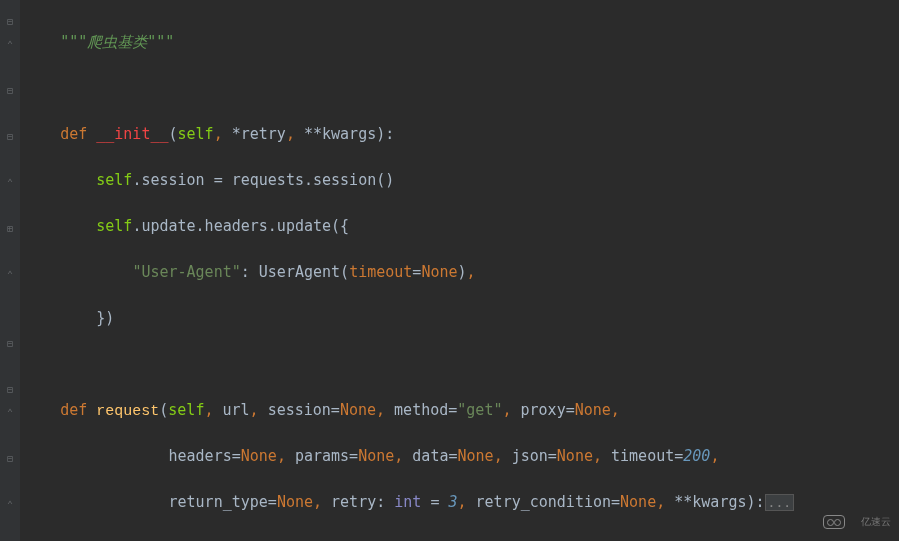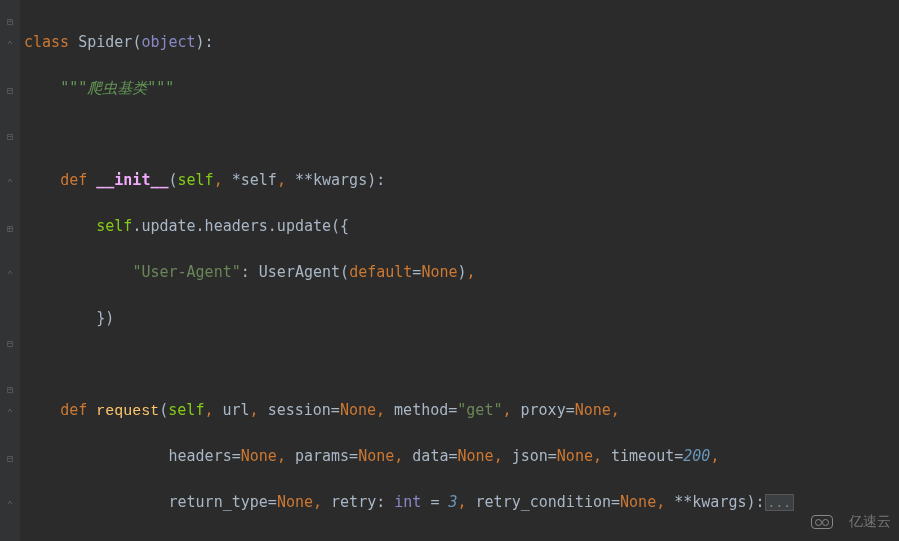--- a/index.html
+++ b/index.html
@@ -33,40 +33,40 @@
     }
     .code-area {
       position: absolute;
       left: 24px;
       top: 8px;
       white-space: pre;
     }
     .line { height: 23px; }
     .kw { color: #cc7832; }
     .def-name { color: #ffc66d; font-family: Liberation Mono, monospace; }
-    .magic { color: #f0abfc; font-weight: bold; }
+    .magic { color: #ef4444; }
     .param-self { color: #84cc16; }
     .builtin { color: #8888c6; }
     .str { color: #6a8759; }
     .num { color: #6897bb; font-style: italic; }
     .comma { color: #cc7832; }
     .docstring { color: #629755; font-style: italic; }
     .collapsed {
       background: #3c3f41;
       border: 1px solid #555;
       padding: 0 2px;
       font-size: 13px;
       color: #888;
     }
     .watermark {
       position: absolute;
       right: 8px;
       bottom: 8px;
       color: #777;
-      font-size: 14px;
+      font-size: 10px;
       display: flex;
       align-items: center;
       gap: 16px;
       font-family: sans-serif;
     }
     .watermark-icon {
       width: 22px;
       height: 14px;
       border: 1.5px solid #888;
       border-radius: 4px;
@@ -96,26 +96,26 @@
   <div class="gutter-icon" style="top:217px">⊞</div>
   <div class="gutter-icon" style="top:263px">⌃</div>
   <div class="gutter-icon" style="top:332px">⊟</div>
   <div class="gutter-icon" style="top:378px">⊟</div>
   <div class="gutter-icon" style="top:401px">⌃</div>
   <div class="gutter-icon" style="top:447px">⊟</div>
   <div class="gutter-icon" style="top:493px">⌃</div>
 </div>
 
 <div class="code-area">
-<div class="line"><span class="kw">class </span><span>Spider</span><span>(</span><span class="builtin">object</span><span>):</span></div>
 <div class="line"><span>    </span><span class="docstring">"""爬虫基类"""</span></div>
 <div class="line"></div>
-<div class="line"><span>    </span><span class="kw">def </span><span class="magic">__init__</span><span>(</span><span class="param-self">self</span><span class="comma">, </span><span>*self</span><span class="comma">, </span><span>**kwargs):</span></div>
+<div class="line"><span>    </span><span class="kw">def </span><span class="magic">__init__</span><span>(</span><span class="param-self">self</span><span class="comma">, </span><span>*retry</span><span class="comma">, </span><span>**kwargs):</span></div>
+<div class="line"><span>        </span><span class="param-self">self</span><span>.session = requests.session()</span></div>
 <div class="line"><span>        </span><span class="param-self">self</span><span>.update.headers.update({</span></div>
-<div class="line"><span>            </span><span class="str">"User-Agent"</span><span>: UserAgent(</span><span class="kw">default</span><span>=</span><span class="kw">None</span><span>)</span><span class="comma">,</span></div>
+<div class="line"><span>            </span><span class="str">"User-Agent"</span><span>: UserAgent(</span><span class="kw">timeout</span><span>=</span><span class="kw">None</span><span>)</span><span class="comma">,</span></div>
 <div class="line"><span>        </span><span>})</span></div>
 <div class="line"></div>
 <div class="line"><span>    </span><span class="kw">def </span><span class="def-name">request</span><span>(</span><span class="param-self">self</span><span class="comma">, </span><span>url</span><span class="comma">, </span><span>session=</span><span class="kw">None</span><span class="comma">, </span><span>method=</span><span class="str">"get"</span><span class="comma">, </span><span>proxy=</span><span class="kw">None</span><span class="comma">,</span></div>
 <div class="line"><span>                </span><span>headers=</span><span class="kw">None</span><span class="comma">, </span><span>params=</span><span class="kw">None</span><span class="comma">, </span><span>data=</span><span class="kw">None</span><span class="comma">, </span><span>json=</span><span class="kw">None</span><span class="comma">, </span><span>timeout=</span><span class="num">200</span><span class="comma">,</span></div>
 <div class="line"><span>                </span><span>return_type=</span><span class="kw">None</span><span class="comma">, </span><span>retry: </span><span class="builtin">int </span><span>= </span><span class="num">3</span><span class="comma">, </span><span>retry_condition=</span><span class="kw">None</span><span class="comma">, </span><span>**kwargs):</span><span class="collapsed">...</span></div>
 
 
 
 
 

